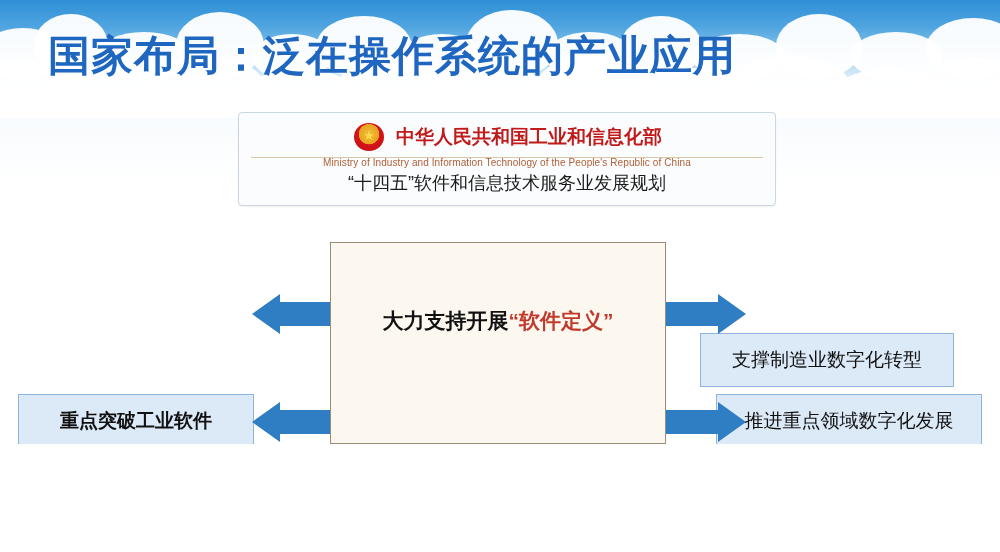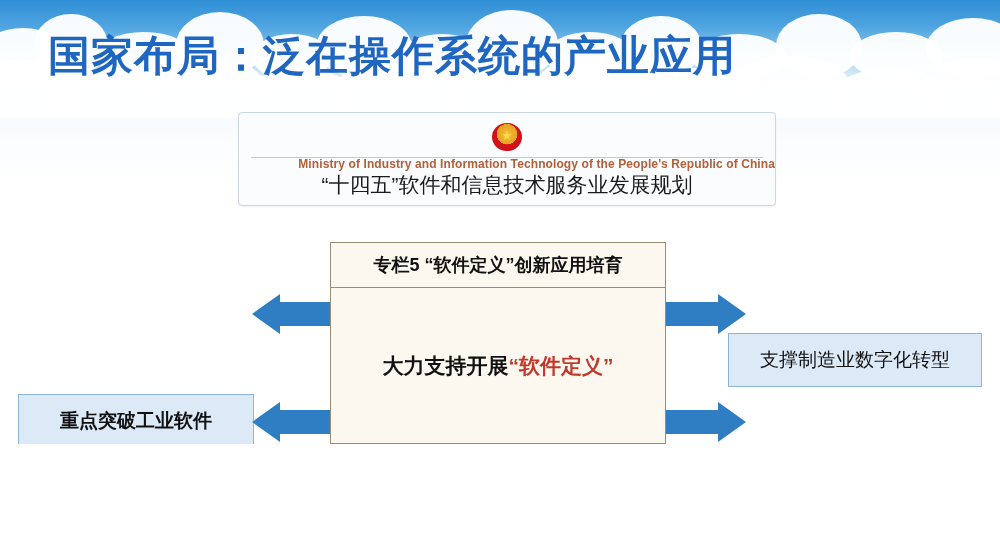--- a/index.html
+++ b/index.html
@@ -108,32 +108,31 @@
   .ministry-cn {
     font-size: 19px;
     font-weight: bold;
     color: #c01a1a;
     white-space: nowrap;
   }
   .ministry-en {
     position: absolute;
     left: 0; right: 0;
     top: 44px;
-    text-align: right;
-    font-size: 12px;
+    text-align: center;
+    font-size: 10px;
     color: #b0603a;
     letter-spacing: 0.1px;
-    font-weight: bold;
   }
   .banner-sub {
     position: absolute;
     left: 0; right: 0;
     top: 58px;
     text-align: center;
-    font-size: 21px;
+    font-size: 18px;
     color: #1a1a1a;
     white-space: nowrap;
   }
 
   
   .center-box {
     position: absolute;
     left: 330px;
     top: 242px;
     width: 336px;
@@ -177,21 +176,21 @@
     box-sizing: border-box;
     display: flex;
     align-items: center;
     justify-content: center;
     font-size: 19px;
     color: #111111;
     white-space: nowrap;
   }
   .sb-l1 { left: 18px;  top: 286px; width: 236px; height: 54px; }
   .sb-l2 { left: 18px;  top: 394px; width: 236px; height: 54px; font-weight: bold; }
-  .sb-r1 { left: 728px; top: 286px; width: 254px; height: 54px; margin-top: 47px; }
+  .sb-r1 { left: 700px; top: 286px; width: 254px; height: 54px; margin-top: 47px; }
   .sb-r2 { left: 716px; top: 394px; width: 266px; height: 54px; }
   .sb-b  { left: 372px; top: 480px; width: 262px; height: 54px; font-style: italic; }
 
   
   .arrow {
     position: absolute;
     z-index: 2;
   }
   .arrow svg { display: block; }
 </style>
@@ -234,20 +233,21 @@
   </div>
 
   <div class="title">国家布局：泛在操作系统的产业应用</div>
 
   <div class="banner">
     <div class="banner-top">
       <span class="emblem">
         <span class="disc"></span>
         <span class="star">★</span>
       </span>
+      <span class="ministry-cn">中华人民共和国工业和信息化部</span>
     </div>
     <div class="ministry-en">Ministry of Industry and Information Technology of the People's Republic of China</div>
     <div class="banner-sub">“十四五”软件和信息技术服务业发展规划</div>
   </div>
 
   <div class="arrow" style="left:252px; top:294px;">
     <svg width="84" height="40" viewBox="0 0 84 40">
       <polygon points="84,8 28,8 28,0 0,20 28,40 28,32 84,32" fill="#2f7ec4"></polygon>
     </svg>
   </div>
@@ -266,25 +266,25 @@
       <polygon points="0,8 56,8 56,0 84,20 56,40 56,32 0,32" fill="#2f7ec4"></polygon>
     </svg>
   </div>
   <div class="arrow" style="left:483px; top:442px;">
     <svg width="40" height="42" viewBox="0 0 40 42">
       <polygon points="14,0 26,0 26,22 38,22 20,42 2,22 14,22" fill="#2f7ec4"></polygon>
     </svg>
   </div>
 
   <div class="center-box">
-    <div class="center-head">专栏5 “软件定义”创新应用培育</div>
     <div class="center-body">
       <div>
         <span>大力支持开展</span><span class="hl">“软件定义”</span>
       </div>
     </div>
   </div>
 
   <div class="sidebox sb-l2">重点突破工业软件</div>
   <div class="sidebox sb-r1">支撑制造业数字化转型</div>
+  <div class="sidebox sb-r2">推进重点领域数字化发展</div>
   <div class="sidebox sb-b">繁荣国内开源生态</div>
 
 </div>
 
 </body></html>

